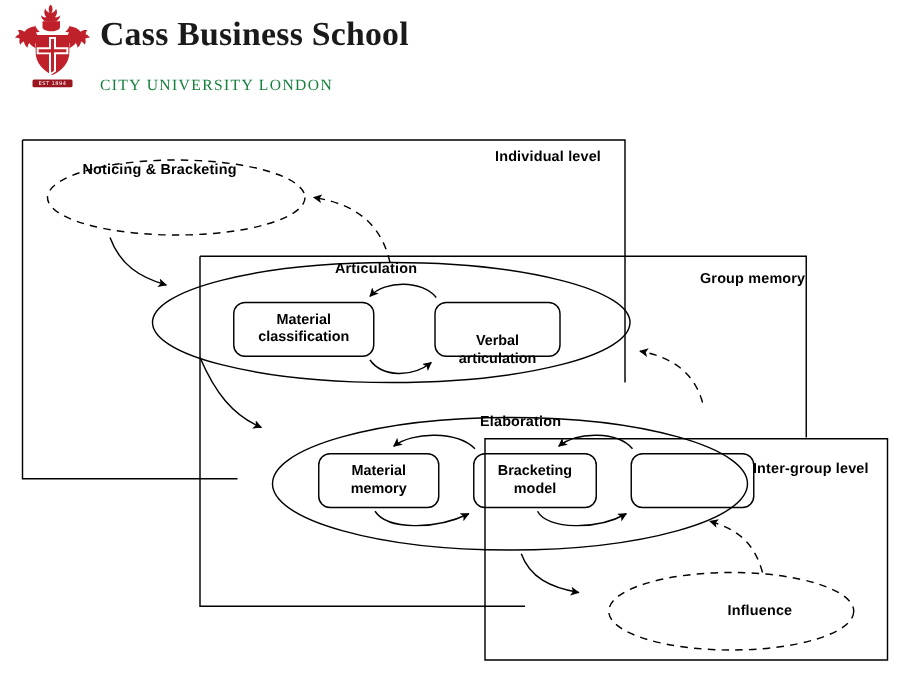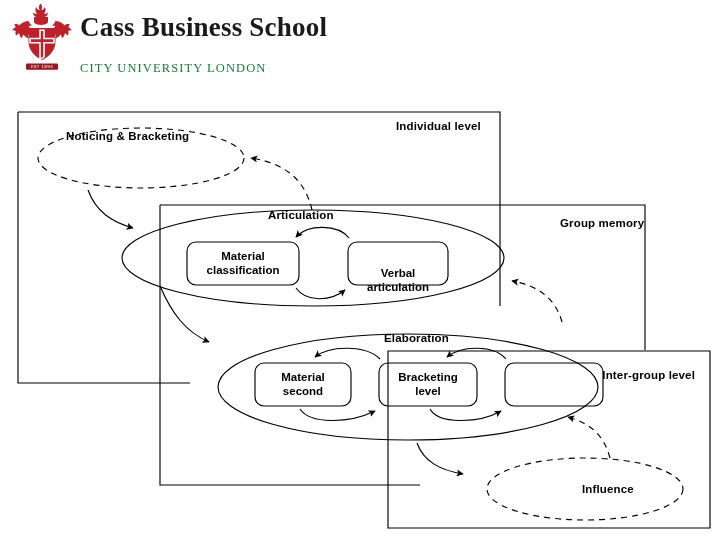--- a/index.html
+++ b/index.html
@@ -131,20 +131,20 @@
   <div class="node-lbl" style="left:187px;top:249px;width:112px;">
     <span>Material</span><br>
     <span>classification</span>
   </div>
   <div class="node-lbl" style="left:348px;top:266px;width:100px;">
     <span>Verbal</span><br>
     <span>articulation</span>
   </div>
   <div class="node-lbl" style="left:255px;top:370px;width:96px;">
     <span>Material</span><br>
-    <span>second</span>
+    <span>memory</span>
   </div>
   <div class="node-lbl" style="left:379px;top:370px;width:98px;">
     <span>Bracketing</span><br>
-    <span>level</span>
+    <span>model</span>
   </div>
 
 </div>
 
 </body></html>

